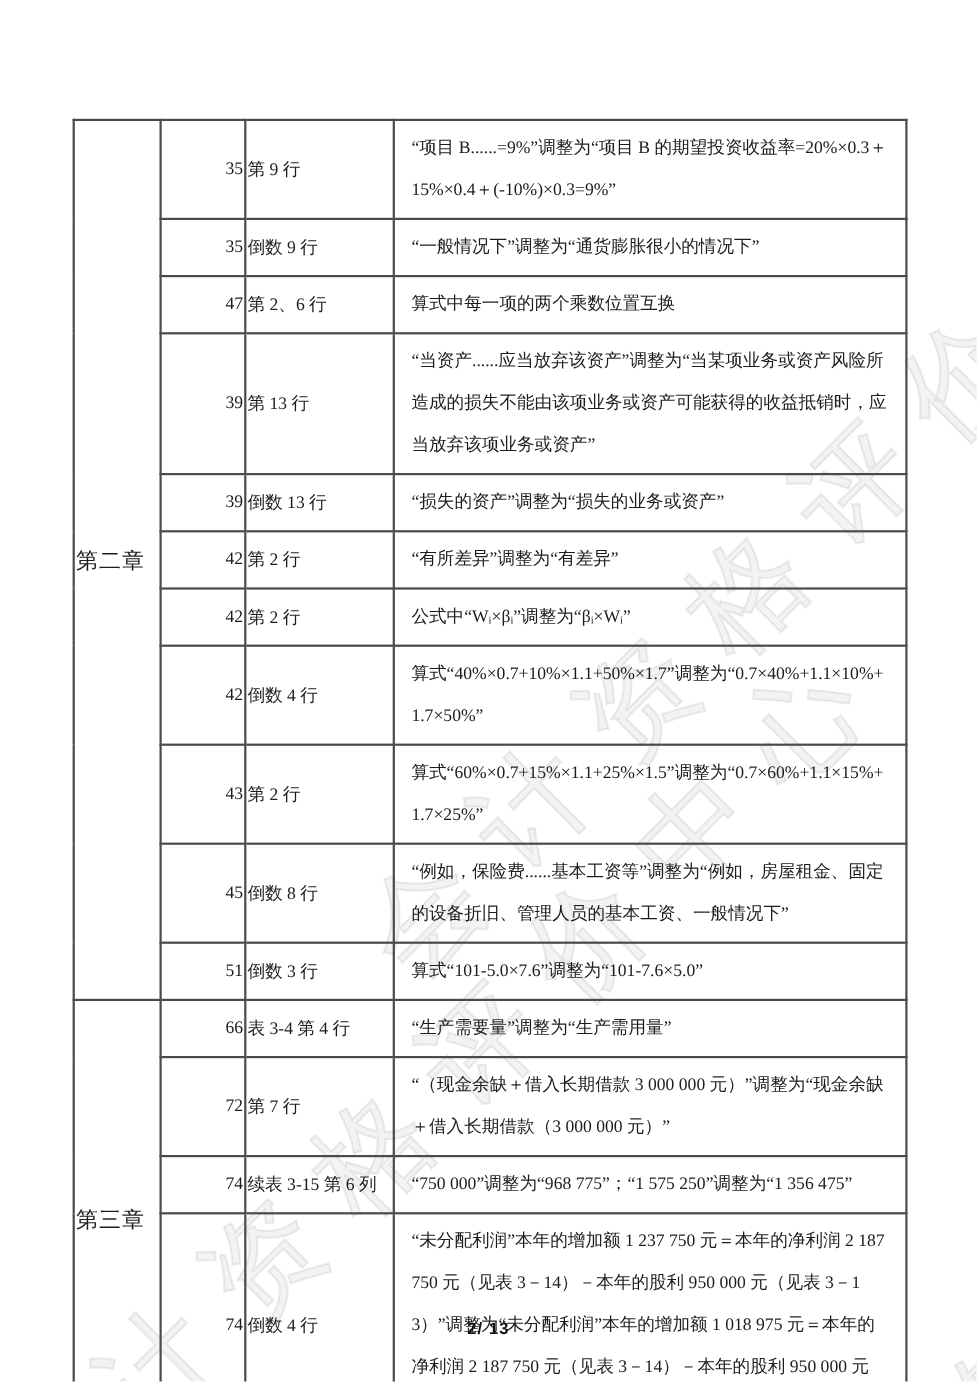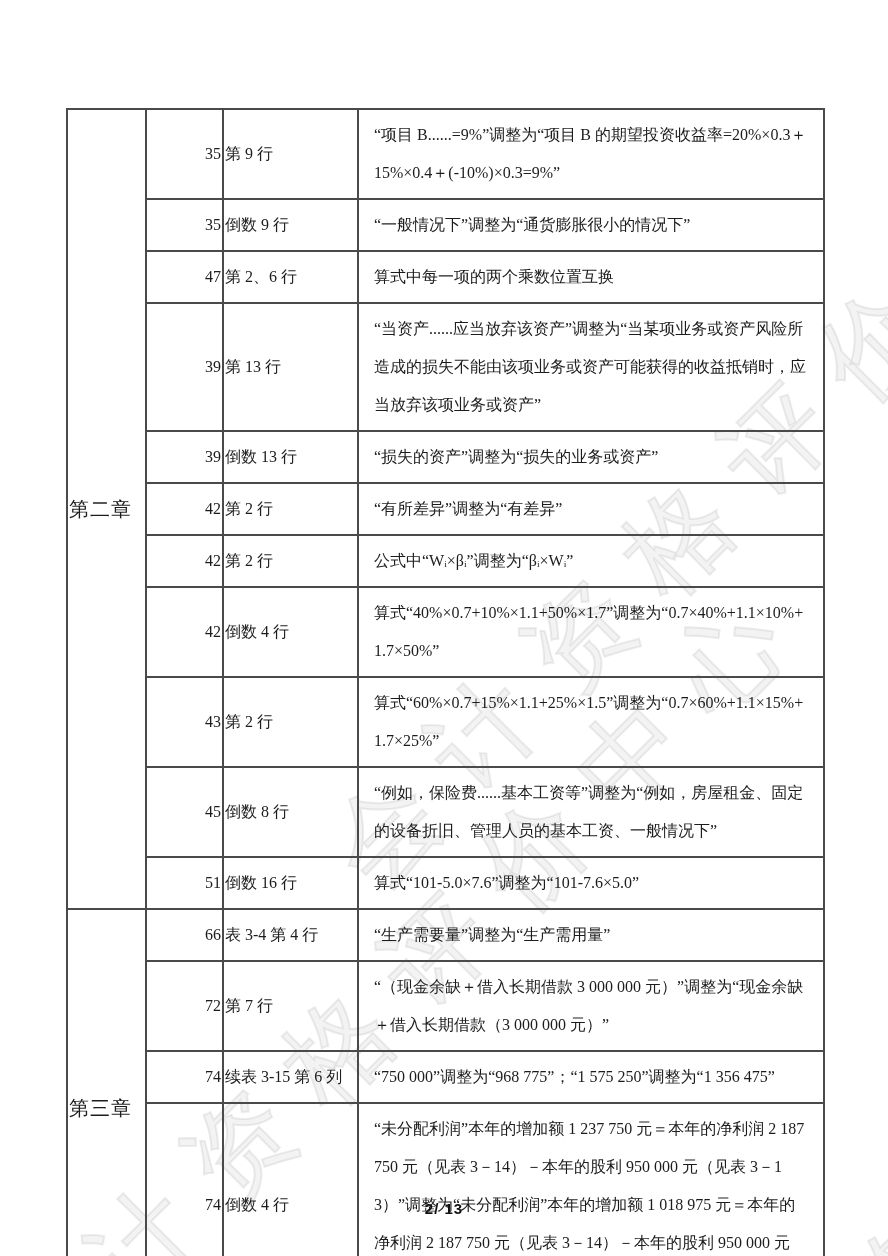--- a/index.html
+++ b/index.html
@@ -159,21 +159,21 @@
         <td class="lineref-cell">第 2 行</td>
         <td class="desc-cell">算式“60%×0.7+15%×1.1+25%×1.5”调整为“0.7×60%+1.1×15%+1.7×25%”</td>
       </tr>
       <tr style="height:76px">
         <td class="page-cell">45</td>
         <td class="lineref-cell">倒数 8 行</td>
         <td class="desc-cell">“例如，保险费......基本工资等”调整为“例如，房屋租金、固定的设备折旧、管理人员的基本工资、一般情况下”</td>
       </tr>
       <tr style="height:40px">
         <td class="page-cell">51</td>
-        <td class="lineref-cell">倒数 16 行</td>
+        <td class="lineref-cell">倒数 3 行</td>
         <td class="desc-cell">算式“101-5.0×7.6”调整为“101-7.6×5.0”</td>
       </tr>
       <tr style="height:49px">
         <td class="chapter-cell" rowspan="4">第三章</td>
         <td class="page-cell">66</td>
         <td class="lineref-cell">表 3-4 第 4 行</td>
         <td class="desc-cell">“生产需要量”调整为“生产需用量”</td>
       </tr>
       <tr style="height:79px">
         <td class="page-cell">72</td>

